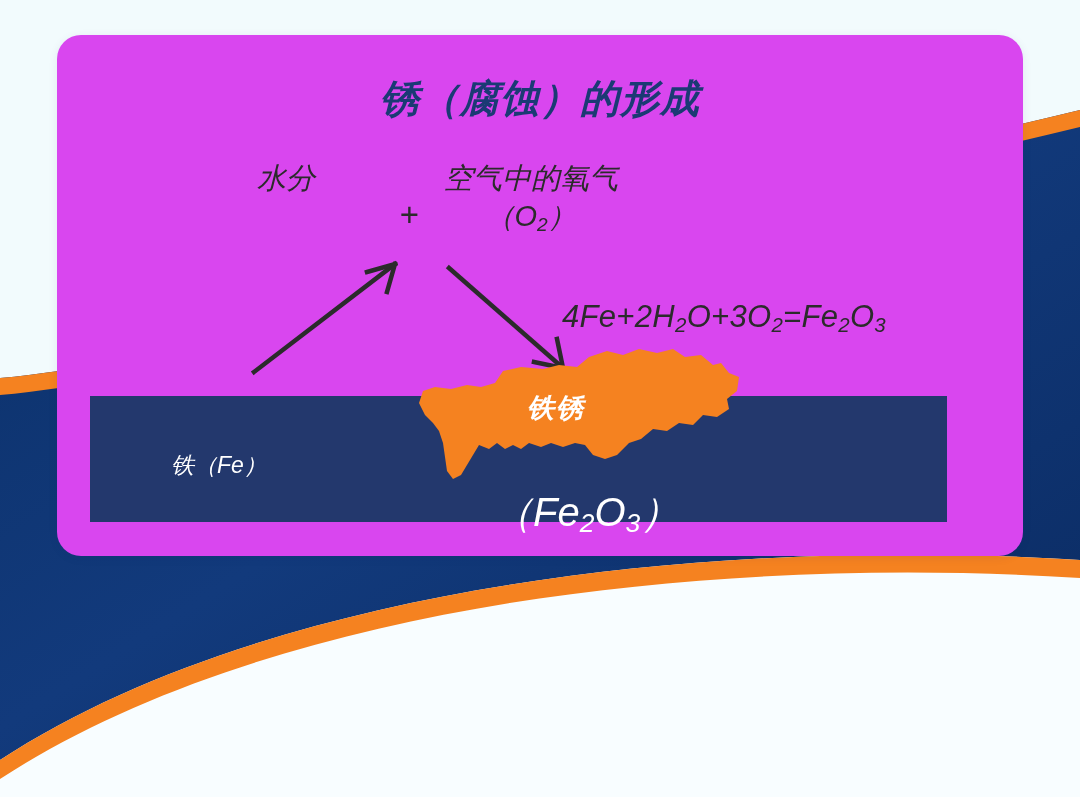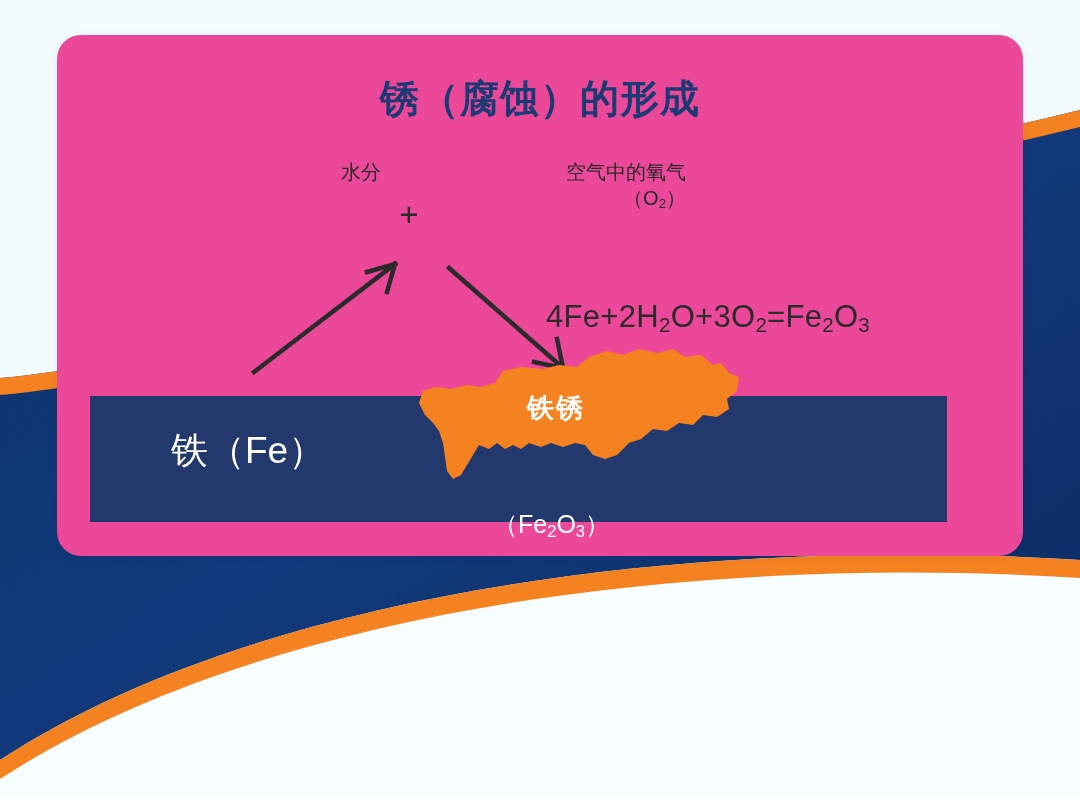--- a/index.html
+++ b/index.html
@@ -27,44 +27,45 @@
     height: 797px;
     display: block;
   }
   
   .card {
     position: absolute;
     left: 57px;
     top: 35px;
     width: 966px;
     height: 521px;
-    background: #ec4899;
+    background: #d946ef;
     border-radius: 24px;
     box-shadow: 0 2px 10px rgba(20,40,90,0.08);
     overflow: hidden;
+    font-style: italic;
   }
   .card-title {
     position: absolute;
     left: 0;
     top: 43px;
     width: 966px;
     text-align: center;
     font-size: 39px;
     font-weight: 700;
     color: #1b3a74;
     letter-spacing: 1px;
     line-height: 1.1;
     white-space: nowrap;
   }
   
   .reagent {
     position: absolute;
-    text-align: right;
+    text-align: center;
     color: #2b2b2b;
-    font-size: 20px;
+    font-size: 29px;
     line-height: 1.32;
     white-space: nowrap;
   }
   .reagent .line2 { display: block; }
   #reagent-water  { left: 134px; top: 124px; width: 190px; }
   #reagent-oxygen { left: 319px; top: 124px; width: 310px; }
   .plus-sign {
     position: absolute;
     left: 332px;
     top: 163px;
@@ -74,21 +75,21 @@
     color: #2b2b2b;
     line-height: 1;
   }
   sub {
     font-size: 0.66em;
     vertical-align: -0.24em;
   }
   
   .equation {
     position: absolute;
-    left: 489px;
+    left: 505px;
     top: 264px;
     font-size: 31px;
     color: #2b2b2b;
     white-space: nowrap;
     letter-spacing: 0.3px;
   }
   
   .arrows-svg {
     position: absolute;
     left: 0; top: 0;
@@ -101,30 +102,30 @@
     position: absolute;
     left: 33px;
     top: 361px;
     width: 857px;
     height: 126px;
     background: #23386d;
   }
   .iron-label {
     position: absolute;
     left: 114px;
-    top: 391px;
-    font-size: 37px;
+    top: 415px;
+    font-size: 23px;
     color: #ffffff;
     white-space: nowrap;
   }
   .oxide-label {
     position: absolute;
     left: 436px;
-    top: 473px;
-    font-size: 25px;
+    top: 450px;
+    font-size: 40px;
     color: #ffffff;
     white-space: nowrap;
   }
   
   .rust-svg {
     position: absolute;
     left: 360px;
     top: 308px;
     width: 330px;
     height: 140px;

